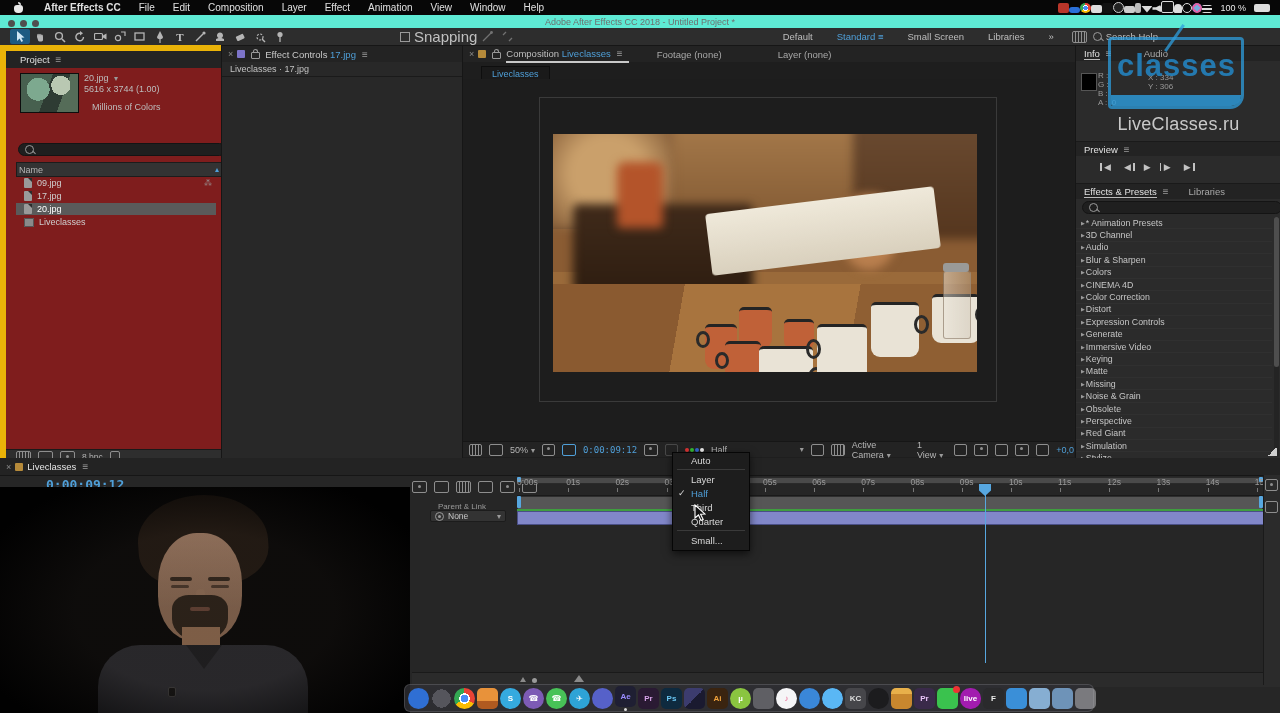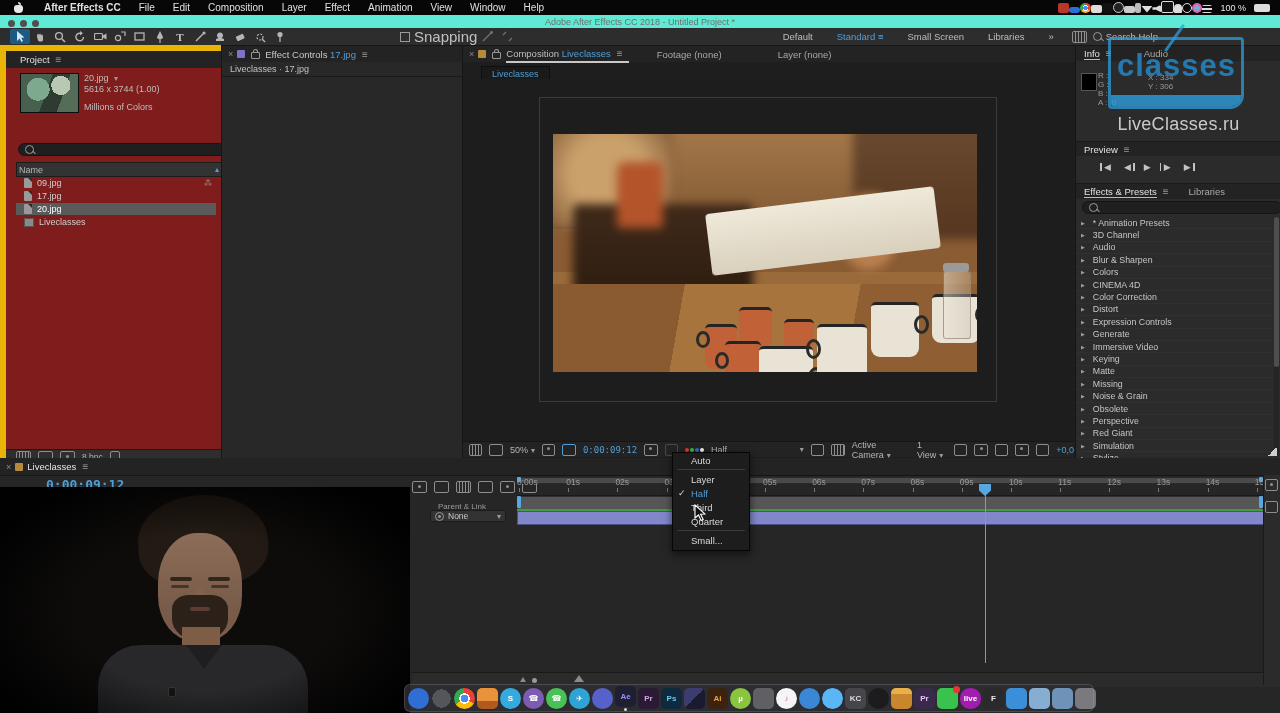--- a/index.html
+++ b/index.html
@@ -134,21 +134,21 @@
   #preview-panel{position:absolute;left:0;top:95px;width:100%;height:40px;border-top:1px solid #1a1a1a;}
   #preview-head{height:14px;display:flex;align-items:center;font-size:9.5px;}
   #transport{display:flex;gap:9px;margin:6px 0 0 26px;color:#c2c2c2;font-size:9px;}
   .tbtn{position:relative;padding:0 2px;}
   .bar-l:before{content:"";position:absolute;left:-2px;top:1px;width:1.5px;height:8px;background:#c2c2c2;}
   .bar-r:after{content:"";position:absolute;right:-2px;top:1px;width:1.5px;height:8px;background:#c2c2c2;}
   #fx-panel{position:absolute;left:0;top:137px;width:100%;height:276px;border-top:1px solid #1a1a1a;}
   #fx-head{height:15px;display:flex;align-items:center;font-size:9.5px;}
   #fx-search{margin:2px 6px;width:186px;}
   #fx-list{position:absolute;left:0;top:33px;width:196px;bottom:2px;overflow:hidden;}
-  .fxrow{height:11.4px;display:flex;align-items:center;gap:8px;padding-left:5px;border-bottom:1px solid #303030;font-size:8.8px;color:#c6c6c6;}
+  .fxrow{height:11.4px;display:flex;align-items:center;gap:1px;padding-left:5px;border-bottom:1px solid #303030;font-size:8.8px;color:#c6c6c6;}
   .fxtri{font-size:5px;color:#9a9a9a;}
   #fx-scroll{position:absolute;right:2px;top:33px;width:5px;height:240px;background:#242424;border-radius:3px;}
   #fx-thumb{position:absolute;right:2px;top:33px;width:5px;height:150px;background:#4e4e4e;border-radius:3px;}
   #grip{position:absolute;right:4px;bottom:3px;width:10px;height:8px;background:linear-gradient(135deg,rgba(0,0,0,0) 0 50%,#cfcfcf 50%);}
 
   
   #watermark{left:1108px;top:37px;width:130px;height:66px;border:3px solid rgba(45,158,222,.75);border-radius:4px 4px 14px 4px;z-index:30;}
   #watermark-fill{position:absolute;left:0;bottom:0;width:100%;height:11px;background:rgba(45,158,222,.8);border-radius:0 0 10px 2px;}
   #watermark-word{position:absolute;left:6px;top:8px;font-size:31px;font-weight:bold;color:rgba(36,130,190,.9);letter-spacing:1px;}
   #watermark-slash{position:absolute;left:62px;top:-18px;width:3px;height:32px;background:rgba(45,158,222,.75);transform:rotate(35deg);}
@@ -352,21 +352,21 @@
   <div id="project-panel" class="abs panel">
     <div id="project-head" class="ptab-bar">
       <span style="margin-left:14px;color:#e0e0e0;">Project</span>
       <span class="hamb">≡</span>
     </div>
     <div id="project-meta">
       <div id="project-thumb"></div>
       <div id="meta-text">
         <div><span>20.jpg</span> <span class="caret">▾</span></div>
         <div>5616 x 3744 (1.00)</div>
-        <div style="margin-top:8px;">Millions of Colors</div>
+        <div style="margin-top:8px;margin-left:8px;">Millions of Colors</div>
       </div>
     </div>
     <div id="project-search" class="searchfield">
         <span class="sicon"></span>
       </div>
     <div id="name-header">
       <span>Name</span>
       <span class="sort-arrow">▴</span>
     </div>
     <div class="prow" style="top:126px;">

